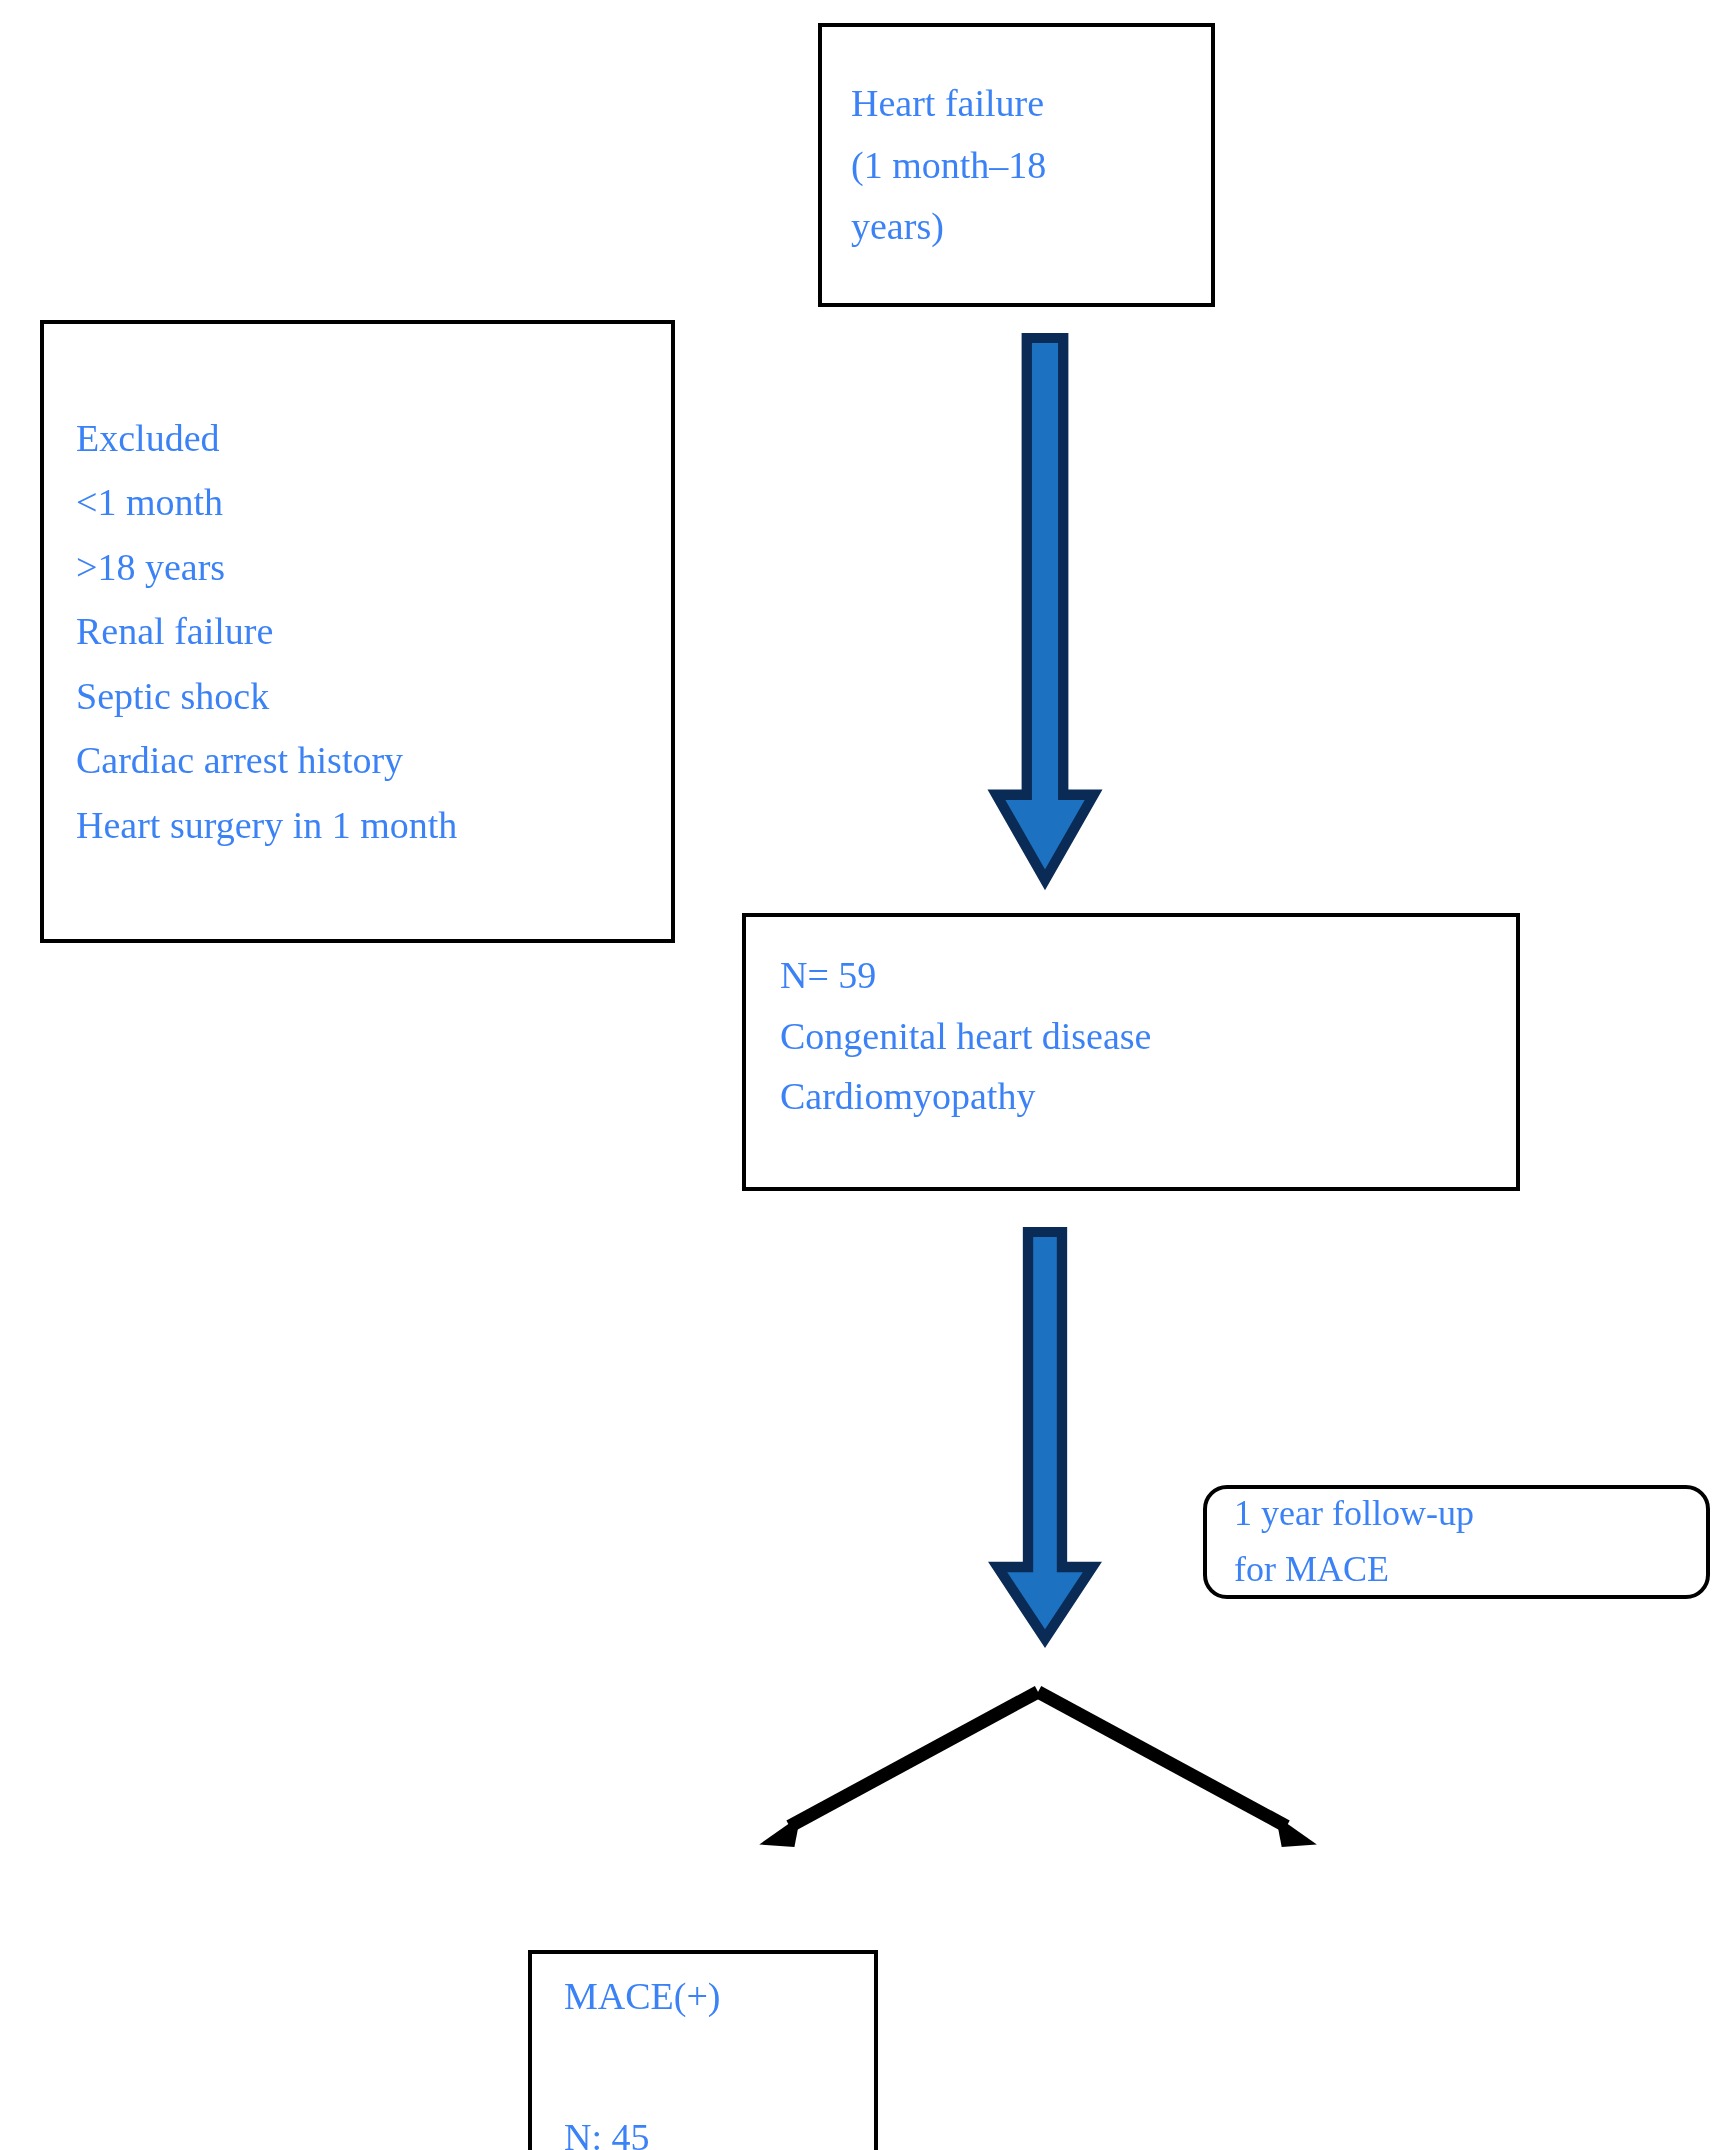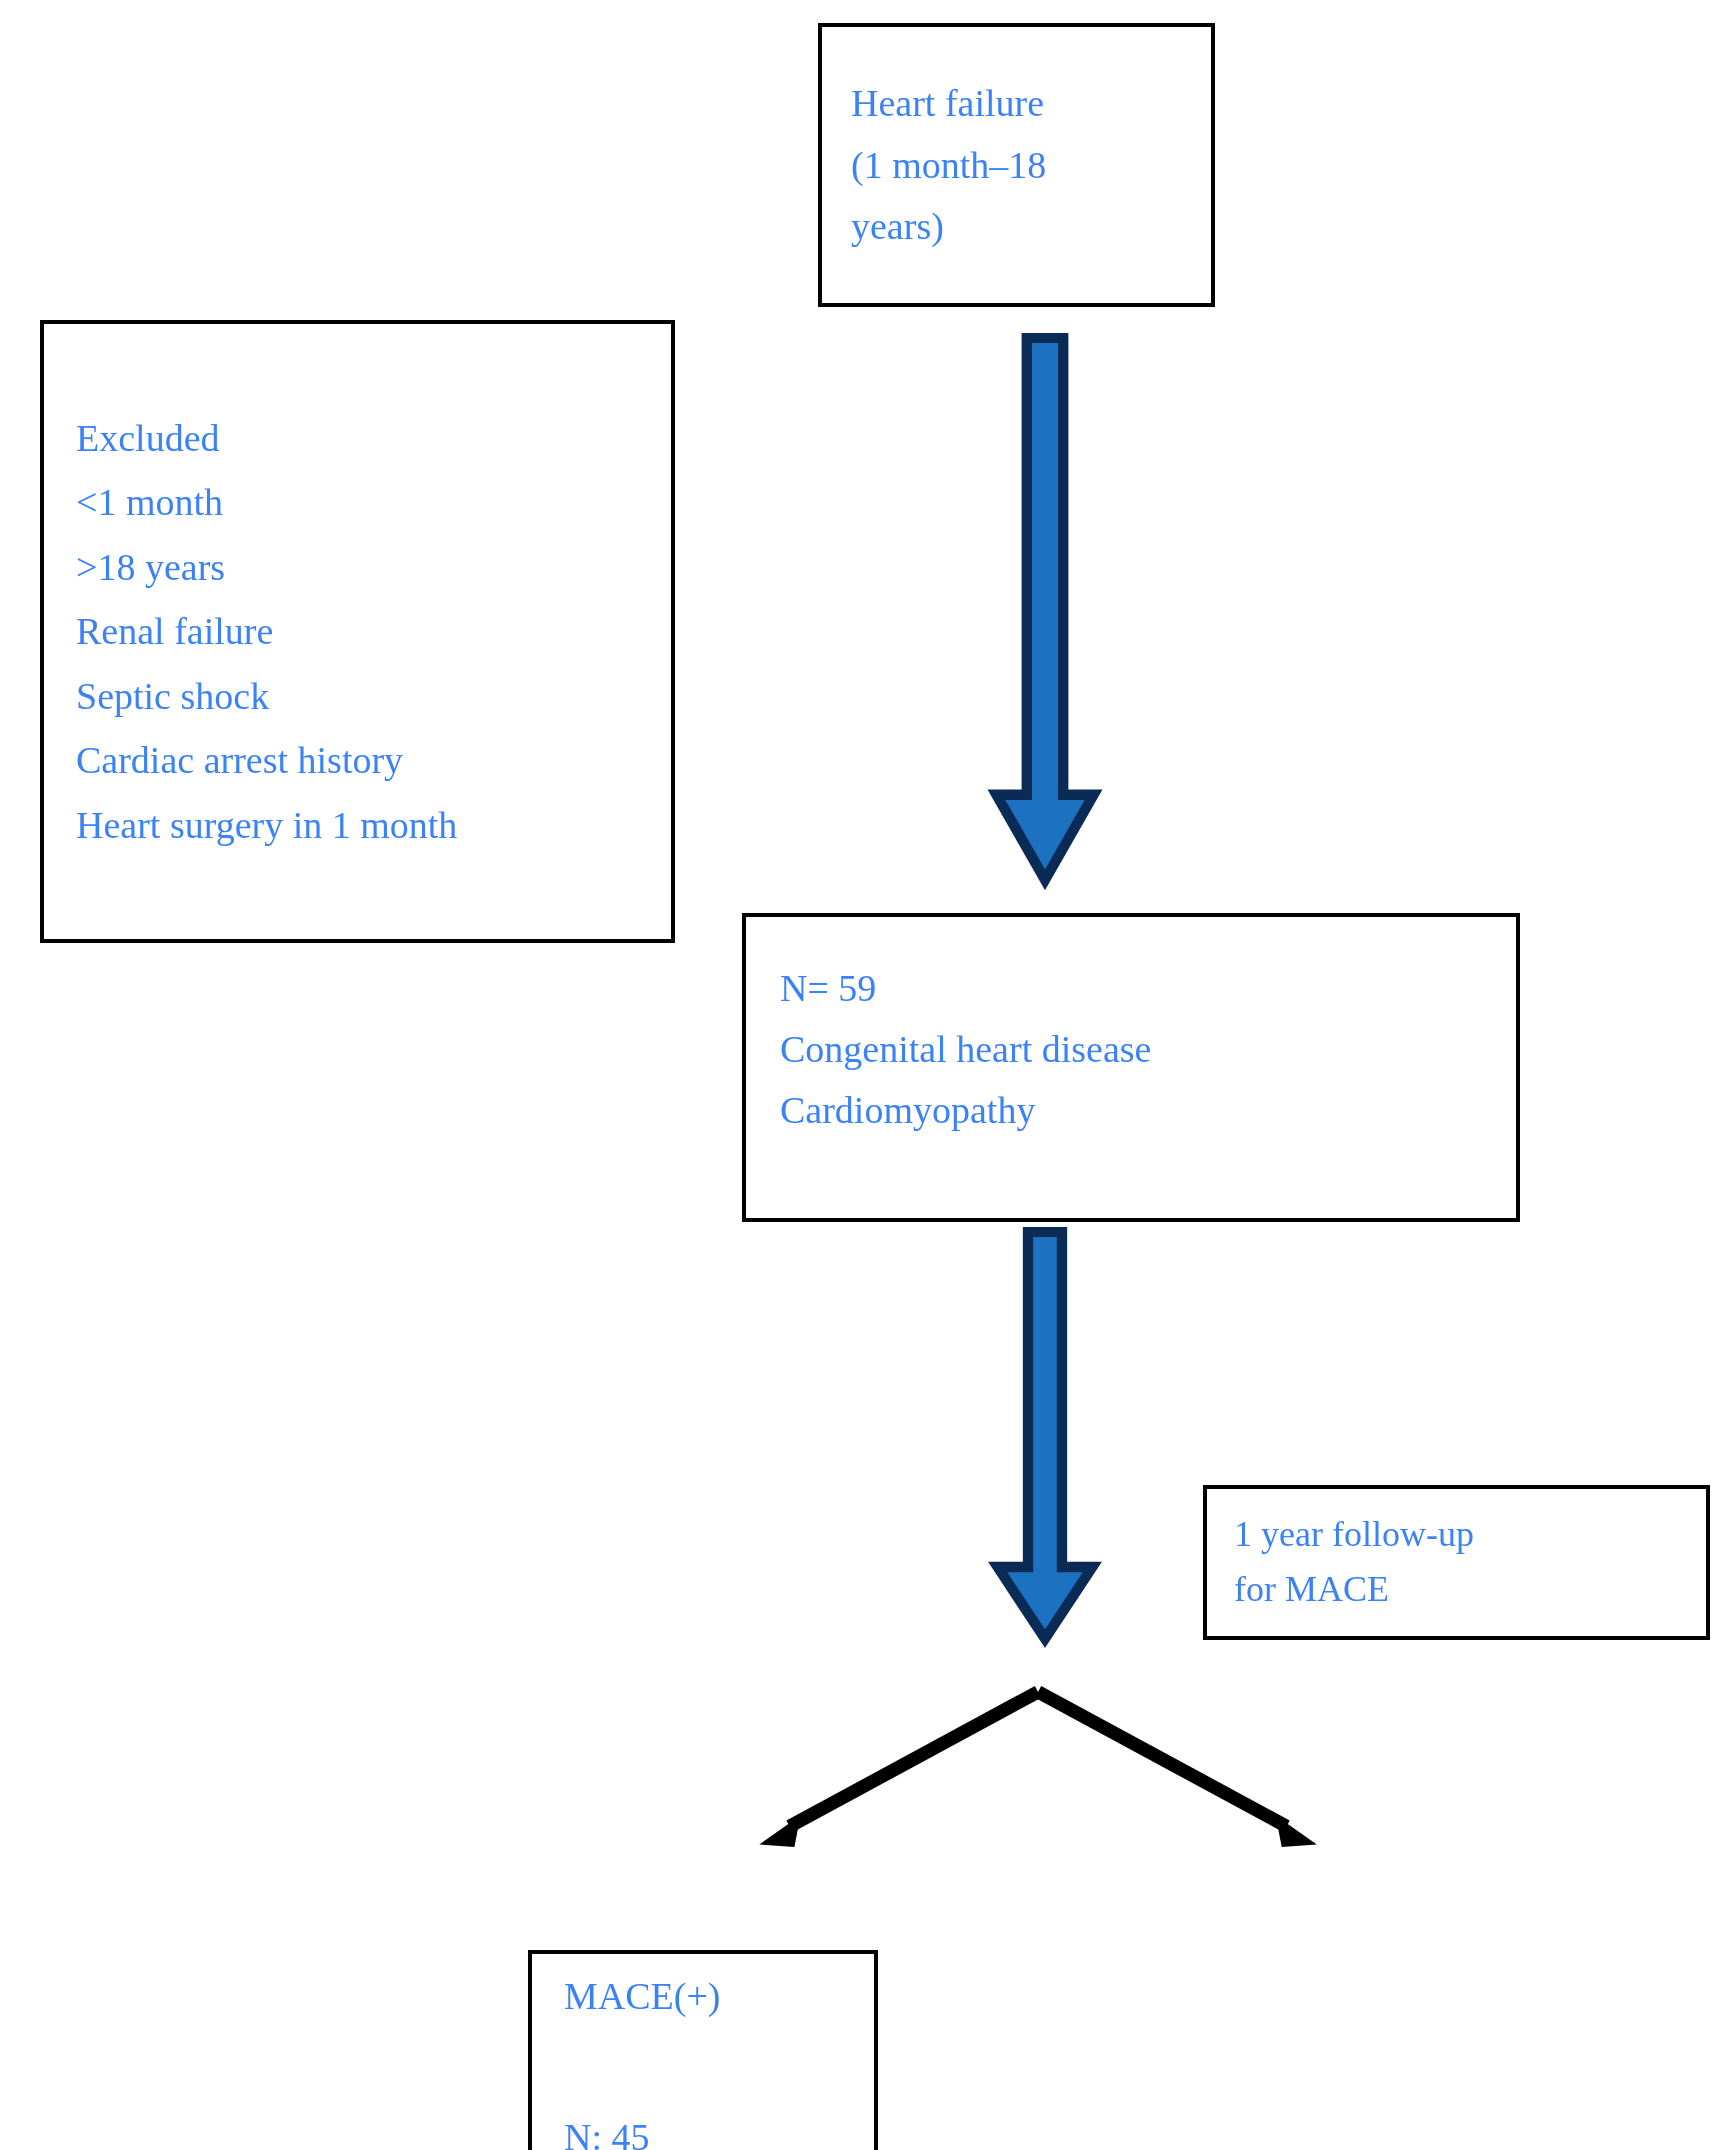--- a/index.html
+++ b/index.html
@@ -39,24 +39,24 @@
     text-align: justify;
     text-align-last: left;
   }
   
   #node-heart-failure { left: 818px; top: 23px; width: 397px;  height: 284px; }
   #node-heart-failure .txt { left: 29px; right: 17px; }
 
   #node-excluded     { left: 32px;   top: 320px;  width: 635px; height: 623px; margin-left: 8px; }
   #node-excluded .txt{ left: 32px; right: 12px; line-height: 1.70; }
 
-  #node-cohort       { left: 742px; top: 913px; width: 778px; height: 309px; }
+  #node-cohort       { left: 742px; top: 913px; width: 778px; height: 278px; }
   #node-cohort .txt  { left: 34px; top: 44%; line-height: 1.60; }
 
-  #node-followup     { left: 1203px; top: 1485px; width: 507px;  height: 155px; }
+  #node-followup     { left: 1203px; top: 1485px; width: 507px;  height: 114px; border-radius: 24px; }
   #node-followup .txt{ left: 27px; right: 16px; font-size: 36px; line-height: 1.55; }
 
   #node-mace-pos     { left: 528px;  top: 1925px; width: 350px;  height: 252px; margin-top: 25px; }
   #node-mace-pos .txt{ left: 32px; top: 46%; line-height: 1.85; }
 
   #node-mace-neg     { left: 1263px; top: 1898px; width: 340px;  height: 120px; }
   #node-mace-neg .txt{ left: 34px; }
 
   
   .connector {

